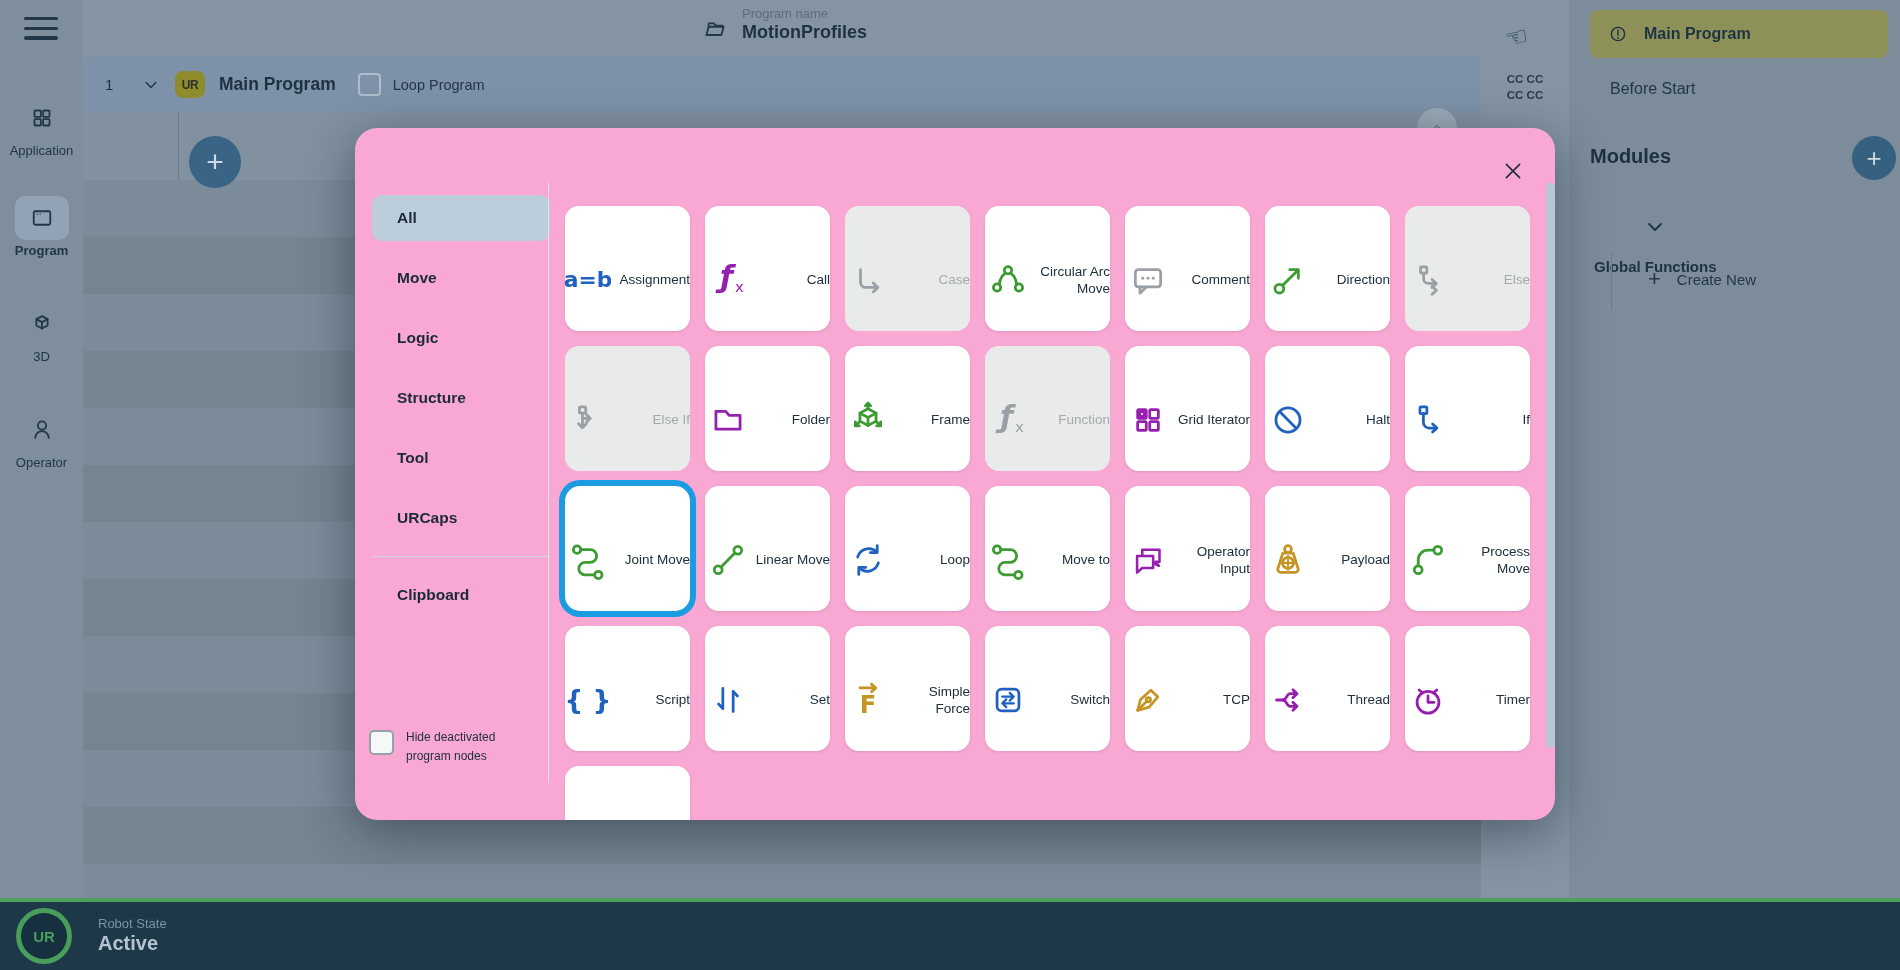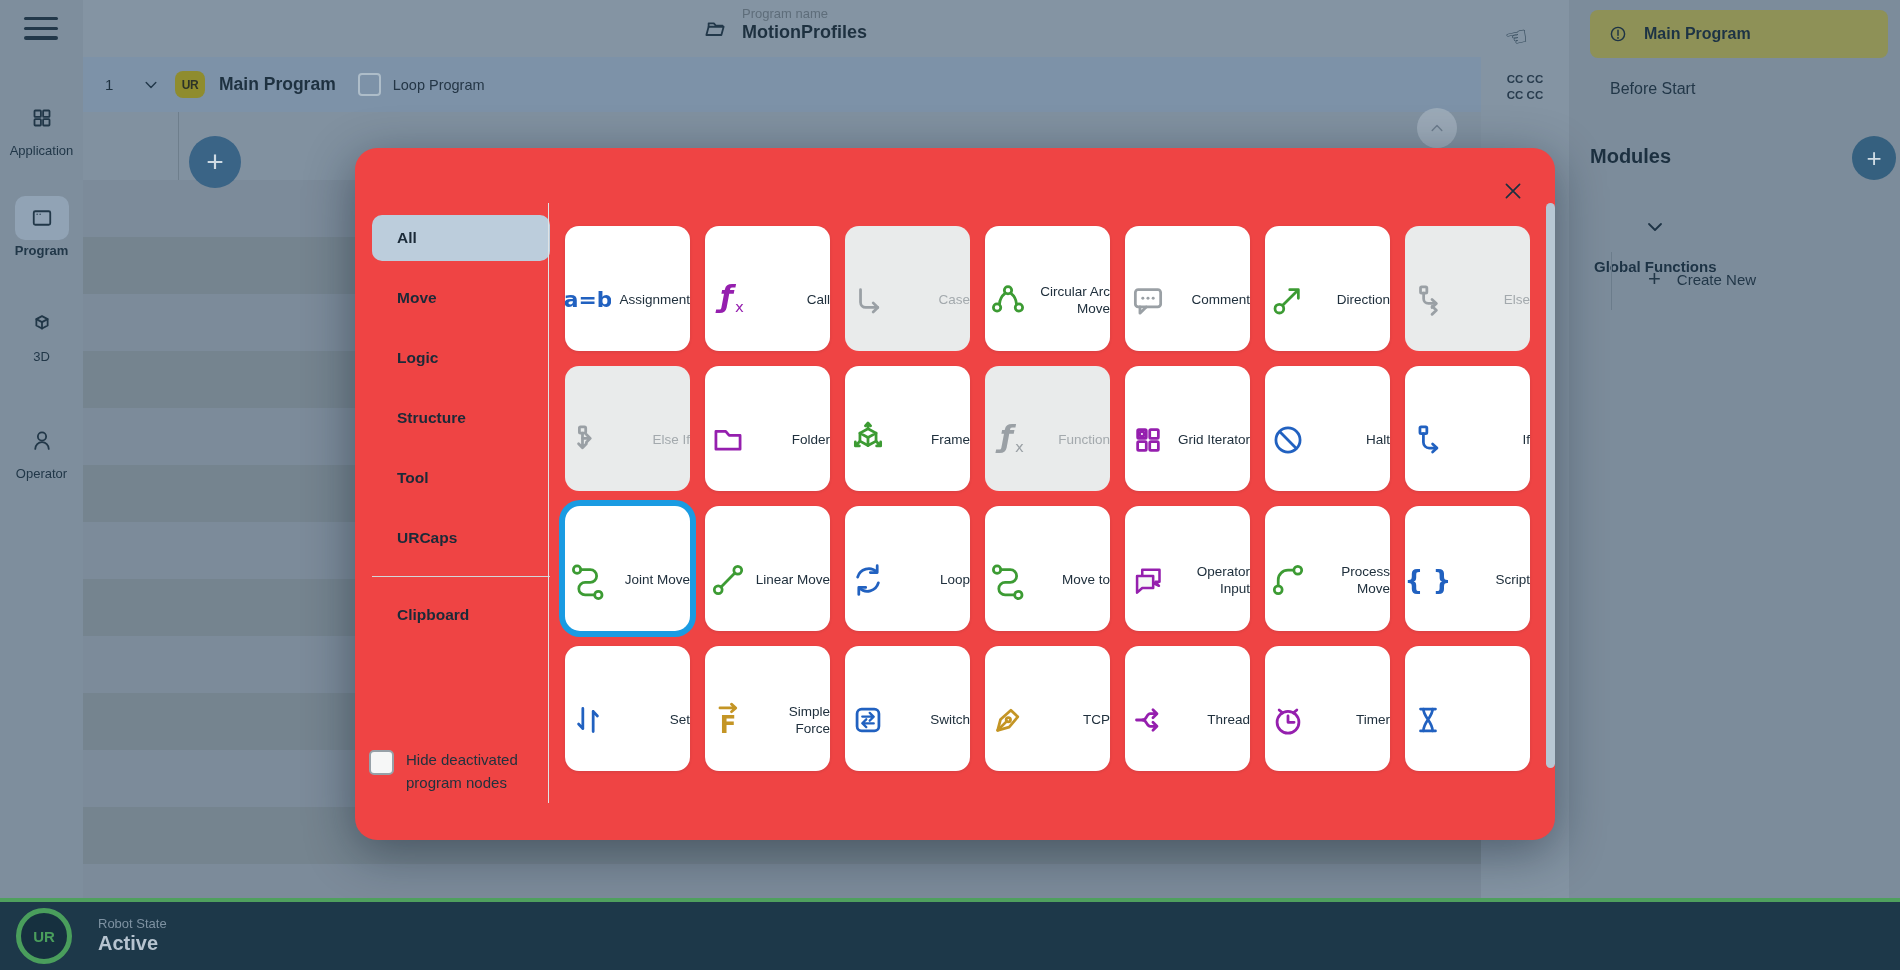--- a/index.html
+++ b/index.html
@@ -65,33 +65,33 @@
   .tree-line{left:1611px;top:252px;width:1px;height:58px;background:#6b7c8b;}
   .create-new{left:1648px;top:268px;display:flex;align-items:center;gap:16px;cursor:pointer;color:#223748;}
   .create-new .plus{font-size:22px;font-weight:300;line-height:1;}
   .create-new .t{font-size:15px;}
 
   
   .float-up{left:1417px;top:108px;width:40px;height:40px;border-radius:50%;background:#a2b0bd;opacity:.8;
             display:flex;align-items:center;justify-content:center;color:#69798a;z-index:2;}
 
   
-  .modal{left:355px;top:148px;width:1200px;height:692px;background:#ef4444;border-radius:22px;
+  .modal{left:355px;top:128px;width:1200px;height:692px;background:#f9a8d4;border-radius:22px;
          box-shadow:0 12px 50px rgba(10,25,40,.45);z-index:3;overflow:hidden;}
   .close-x{position:absolute;left:1146px;top:31px;width:24px;height:24px;color:#1c3040;cursor:pointer;}
   .cats{position:absolute;left:17px;top:60px;width:178px;}
   .cat{height:60px;display:flex;align-items:center;padding-left:25px;font-size:15.5px;font-weight:600;
        color:#1b2a38;cursor:pointer;}
   .cat.sel{background:#bccddc;border-radius:10px;height:46px;margin:7px 0;}
   .cat-divider{border:none;border-top:1px solid #d2d6d8;margin:8px 0 8px 0;}
   .vsep{position:absolute;left:193px;top:55px;width:1px;height:600px;background:#e0e3e5;}
 
   .hide-chk-row{position:absolute;left:14px;top:600px;width:170px;display:flex;gap:12px;}
   .hide-chk{width:21px;height:21px;border:2px solid #97a1a8;border-radius:5px;background:#f6f7f7;flex:0 0 auto;margin-top:2px;}
-  .hide-chk-label{font-size:15px;color:#22313d;line-height:1.55;width:130px;}
+  .hide-chk-label{font-size:12px;color:#22313d;line-height:1.55;width:130px;}
 
   .grid{position:absolute;left:210px;top:78px;width:965px;
         display:grid;grid-template-columns:repeat(7,125px);grid-auto-rows:125px;gap:15px 15px;}
   .tile{background:#ffffff;border-radius:14px;box-shadow:0 1px 3px rgba(25,40,55,.12);
         display:flex;flex-direction:row;align-items:center;padding-top:22px;cursor:pointer;box-sizing:border-box;}
   .tile .tic{height:52px;display:flex;align-items:center;justify-content:center;}
   .tile .tic svg{width:46px;height:46px;}
   .tile .tlabel{font-size:13.5px;color:#20303d;text-align:right;line-height:1.25;width:112px;margin-top:2px;}
   .tile.disabled{background:#e9ebeb;box-shadow:none;cursor:default;}
   .tile.disabled .tlabel{color:#a3a9ad;}
@@ -173,21 +173,21 @@
   <div class="abs sb-item" style="top:302px;">
     <span class="sb-ico">
         <svg class="ic" viewBox="0 0 40 40" style="width: 30px; height: 30px;">
           <path d="M12.5 13.5 L20 9.5 L27.5 13.5 L20 17.5 Z"></path>
           <path d="M12.5 13.5 V22 L20 26 L27.5 22 V13.5"></path>
           <path d="M20 17.5 V26"></path>
         </svg>
       </span>
     <div class="sb-label">3D</div>
   </div>
-  <div class="abs sb-item" style="top:419px;">
+  <div class="abs sb-item" style="top:408px;">
     <span class="sb-ico">
         <svg class="ic" viewBox="0 0 40 40" style="width: 30px; height: 30px;">
           <circle cx="20" cy="14" r="5.5"></circle>
           <path d="M11 30.5 a9 9 0 0 1 18 0"></path>
         </svg>
       </span>
     <div class="sb-label">Operator</div>
   </div>
 
   <div class="abs progrow">
@@ -457,20 +457,31 @@
         <div class="tile">
           <div class="tic c-purple">
             <svg class="ic" viewBox="0 0 40 40">
               <path d="M15 11 H30 V21.5 H26.5 L29.5 25 L22 21.5 H15 Z" stroke-width="2.2"></path>
               <path d="M10.5 16.5 H24.5 V27 H15 l-4.5 4 V27 h0 Z" fill="#f6f7f7" stroke-width="2.2"></path>
             </svg>
           </div>
           <div class="tlabel">Operator Input</div>
         </div>
         <div class="tile">
+          <div class="tic c-gold">
+            <svg class="ic" viewBox="0 0 40 40">
+              <circle cx="20" cy="10.5" r="3"></circle>
+              <path d="M15.5 14 h9 L28.8 27.5 a2.5 2.5 0 0 1 -2.4 3.2 H13.6 a2.5 2.5 0 0 1 -2.4 -3.2 Z"></path>
+              <circle cx="20" cy="22.5" r="4.8"></circle>
+              <path d="M20 16.5 V28.5 M14 22.5 H26" stroke-width="1.8"></path>
+            </svg>
+          </div>
+          <div class="tlabel">Payload</div>
+        </div>
+        <div class="tile">
           <div class="tic c-green">
             <svg class="ic" viewBox="0 0 40 40">
               <circle cx="11.5" cy="28.5" r="3.4"></circle>
               <path d="M11.5 25.1 V20 A8.5 8.5 0 0 1 20 11.5 H25"></path>
               <circle cx="28.5" cy="11.5" r="3.4"></circle>
             </svg>
           </div>
           <div class="tlabel">Process Move</div>
         </div>
         <div class="tile">

